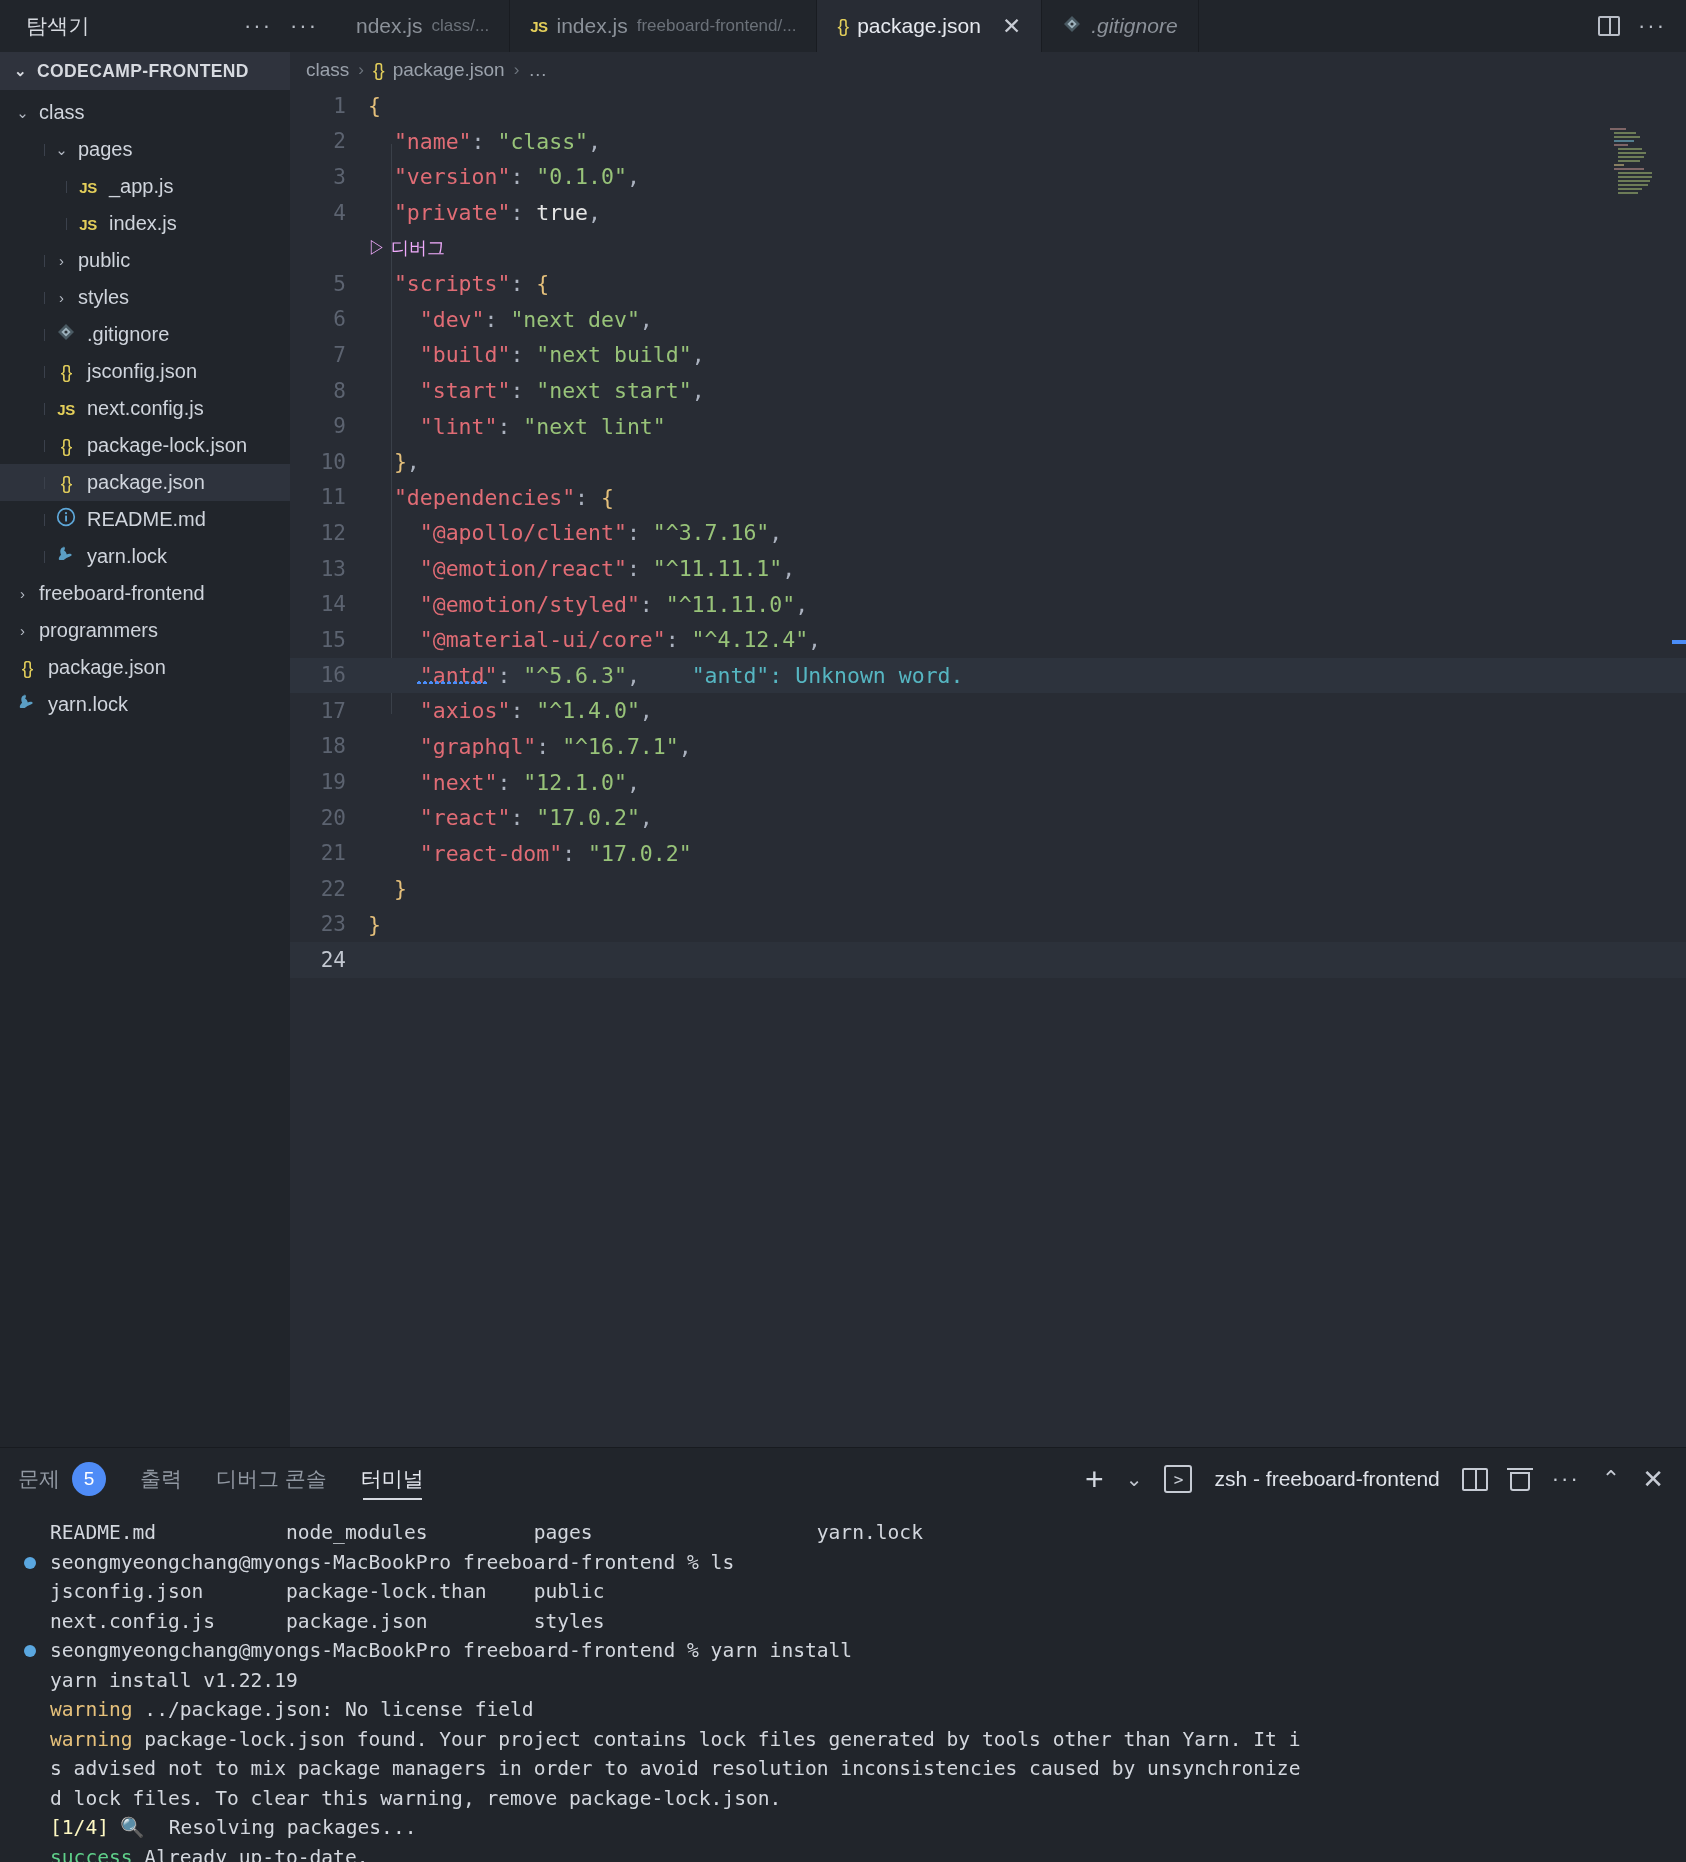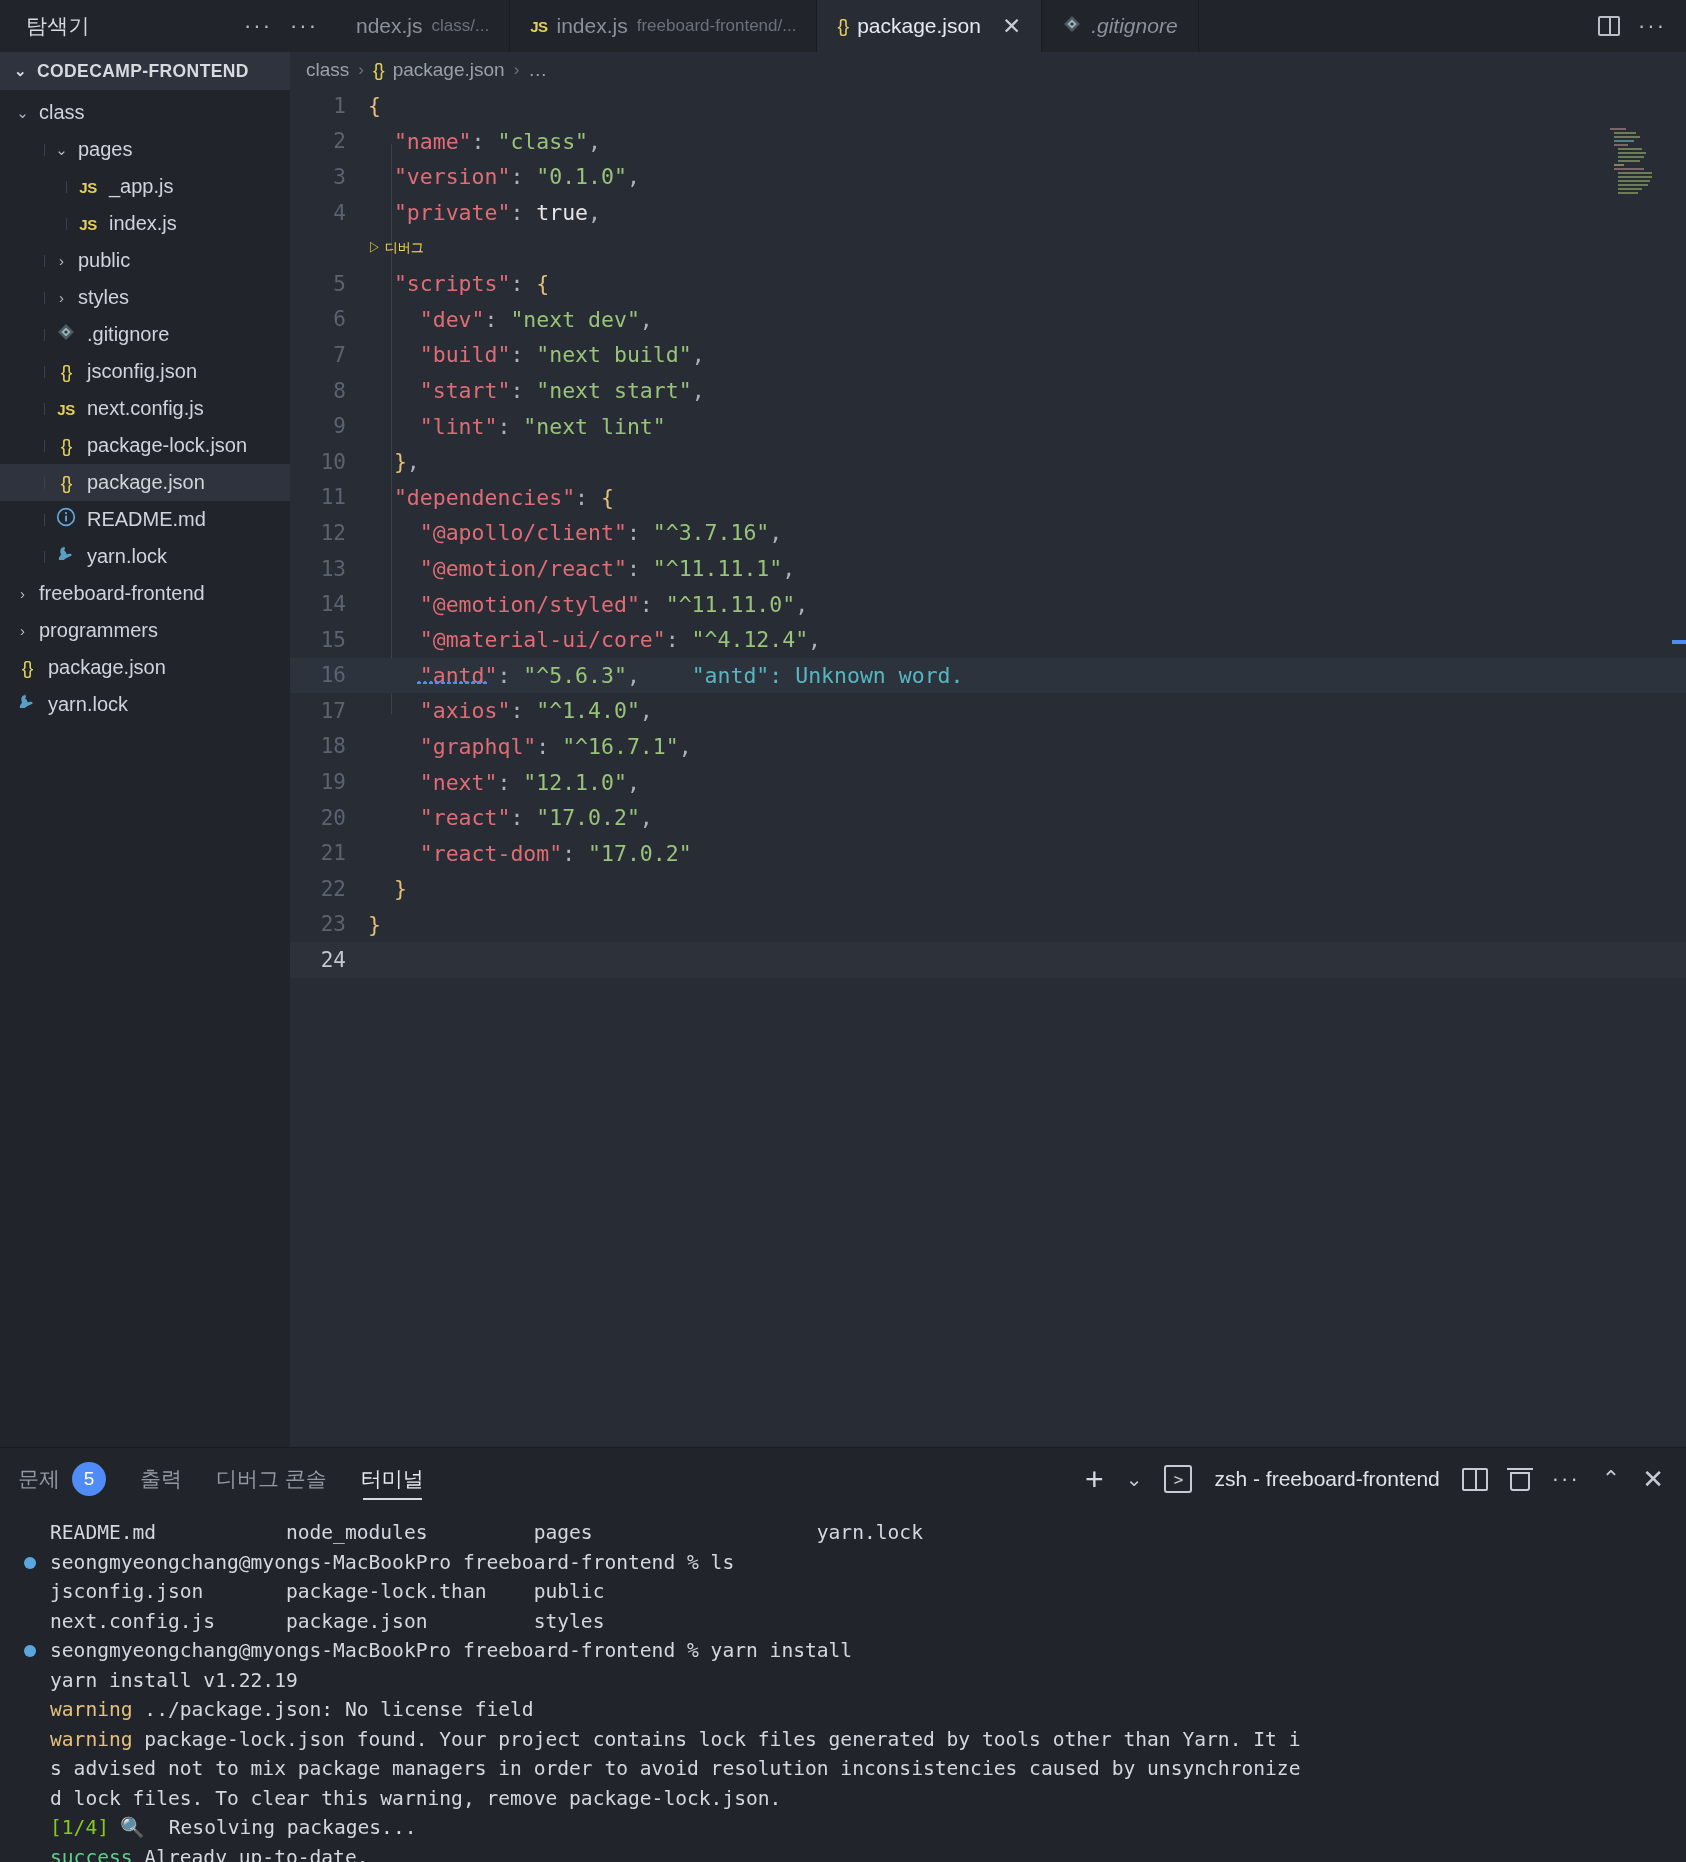--- a/index.html
+++ b/index.html
@@ -73,21 +73,21 @@
   .ln.cur { color:#c3c8d1; }
   .ctext { white-space:pre; position:relative; }
   .ibar { position:absolute; left:101px; top:0; bottom:0; width:1px; background:#3a4049; }
 
   .k  { color:#e06c75; }  
   .s  { color:#98c379; }  
   .b  { color:#e5e5e5; }  
   .p  { color:#abb2bf; }  
   .y  { color:#e5c07b; }  
   .hint { color:#56b6c2; }
-  .codelens { color:#fde047; font-size:13px; font-family:"Liberation Sans",sans-serif; }
+  .codelens { color:#f0abfc; font-size:18px; font-family:"Liberation Sans",sans-serif; }
 
   .squig {
     position:absolute; height:5px; left:0; bottom:4px;
     background-image: radial-gradient(circle at 3px 4px, #4a8df8 1.6px, transparent 2px);
     background-size: 6px 6px; background-repeat: repeat-x;
   }
   .caret { position:absolute; width:2px; background:#5b9dff; top:4px; bottom:4px; }
 
   .minimap { position:absolute; right:16px; top:38px; width:62px; height:70px; opacity:.85; }
 
@@ -120,21 +120,21 @@
   .closep { font-size:26px; color:#c6cbd4; font-weight:300; }
 
   .term {
     flex:1; min-height:0; padding: 8px 0 0 22px; overflow:hidden;
     font-family:"DejaVu Sans Mono","Liberation Mono",monospace; font-size:19.6px; color:#d3d7de; line-height:29.5px;
   }
   .tline { white-space:pre; position:relative; padding-left:28px; }
   .bullet { position:absolute; left:2px; top:9px; width:12px; height:12px; border-radius:50%; background:#5aa7e0; }
   .w { color:#e5c07b; }
   .ok { color:#5fd08a; }
-  .dim { color:#84cc16; }
+  .dim { color:#fef9c3; }
 </style>
 </head>
 <body>
 
 <div class="app">
 
   <div class="toprow">
     <div class="sb-title">
       <span class="lbl">탐색기</span>
       <span class="dots">···</span>

